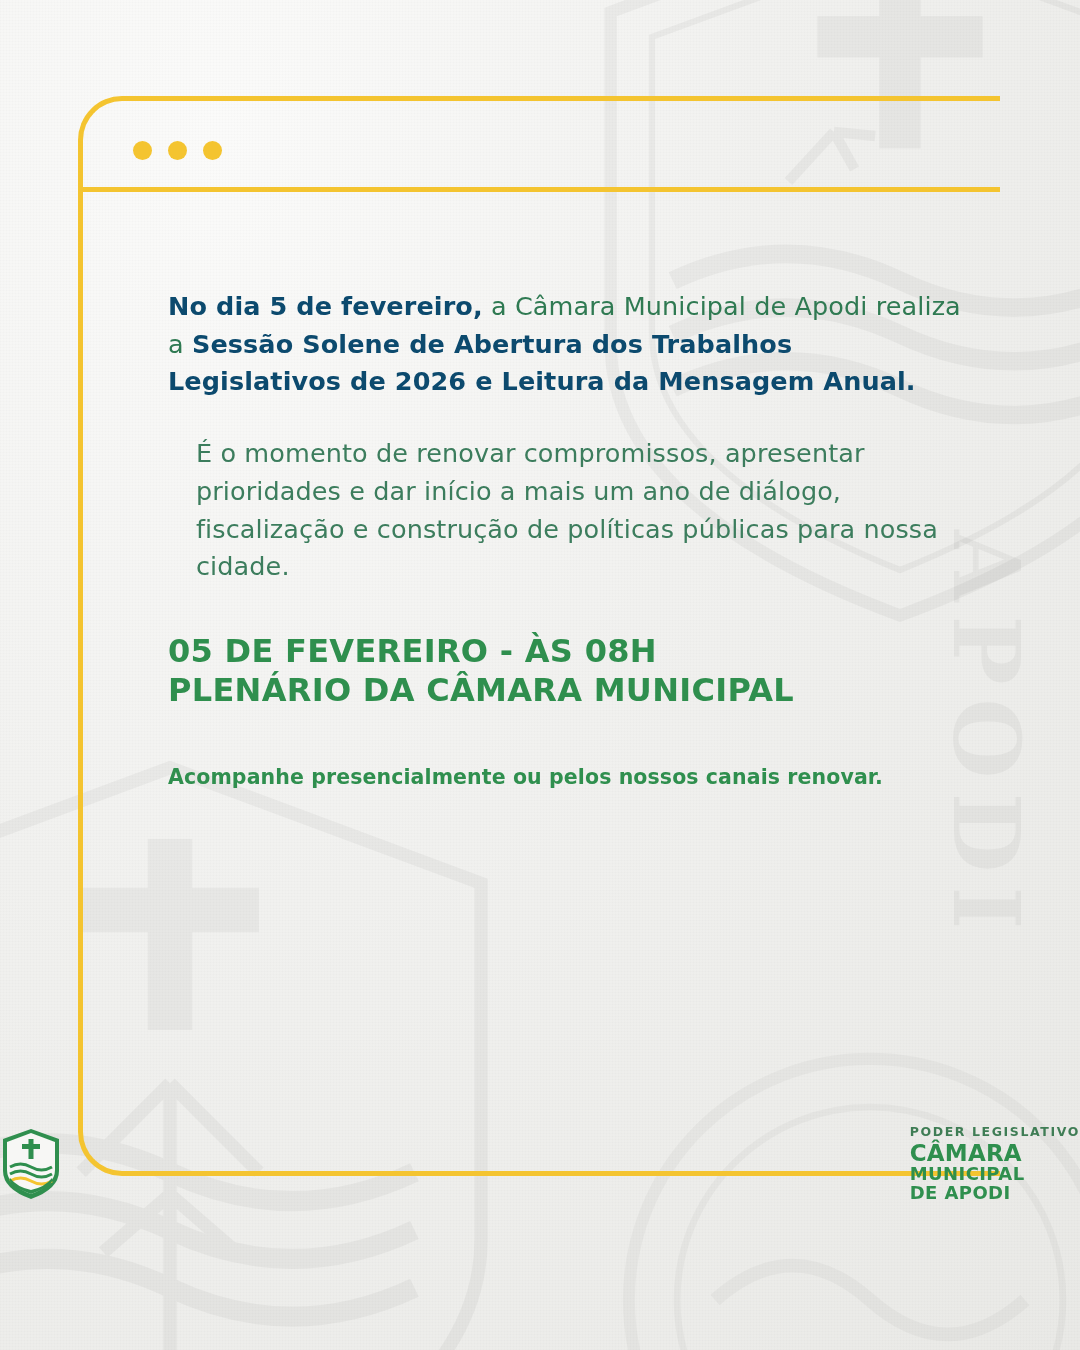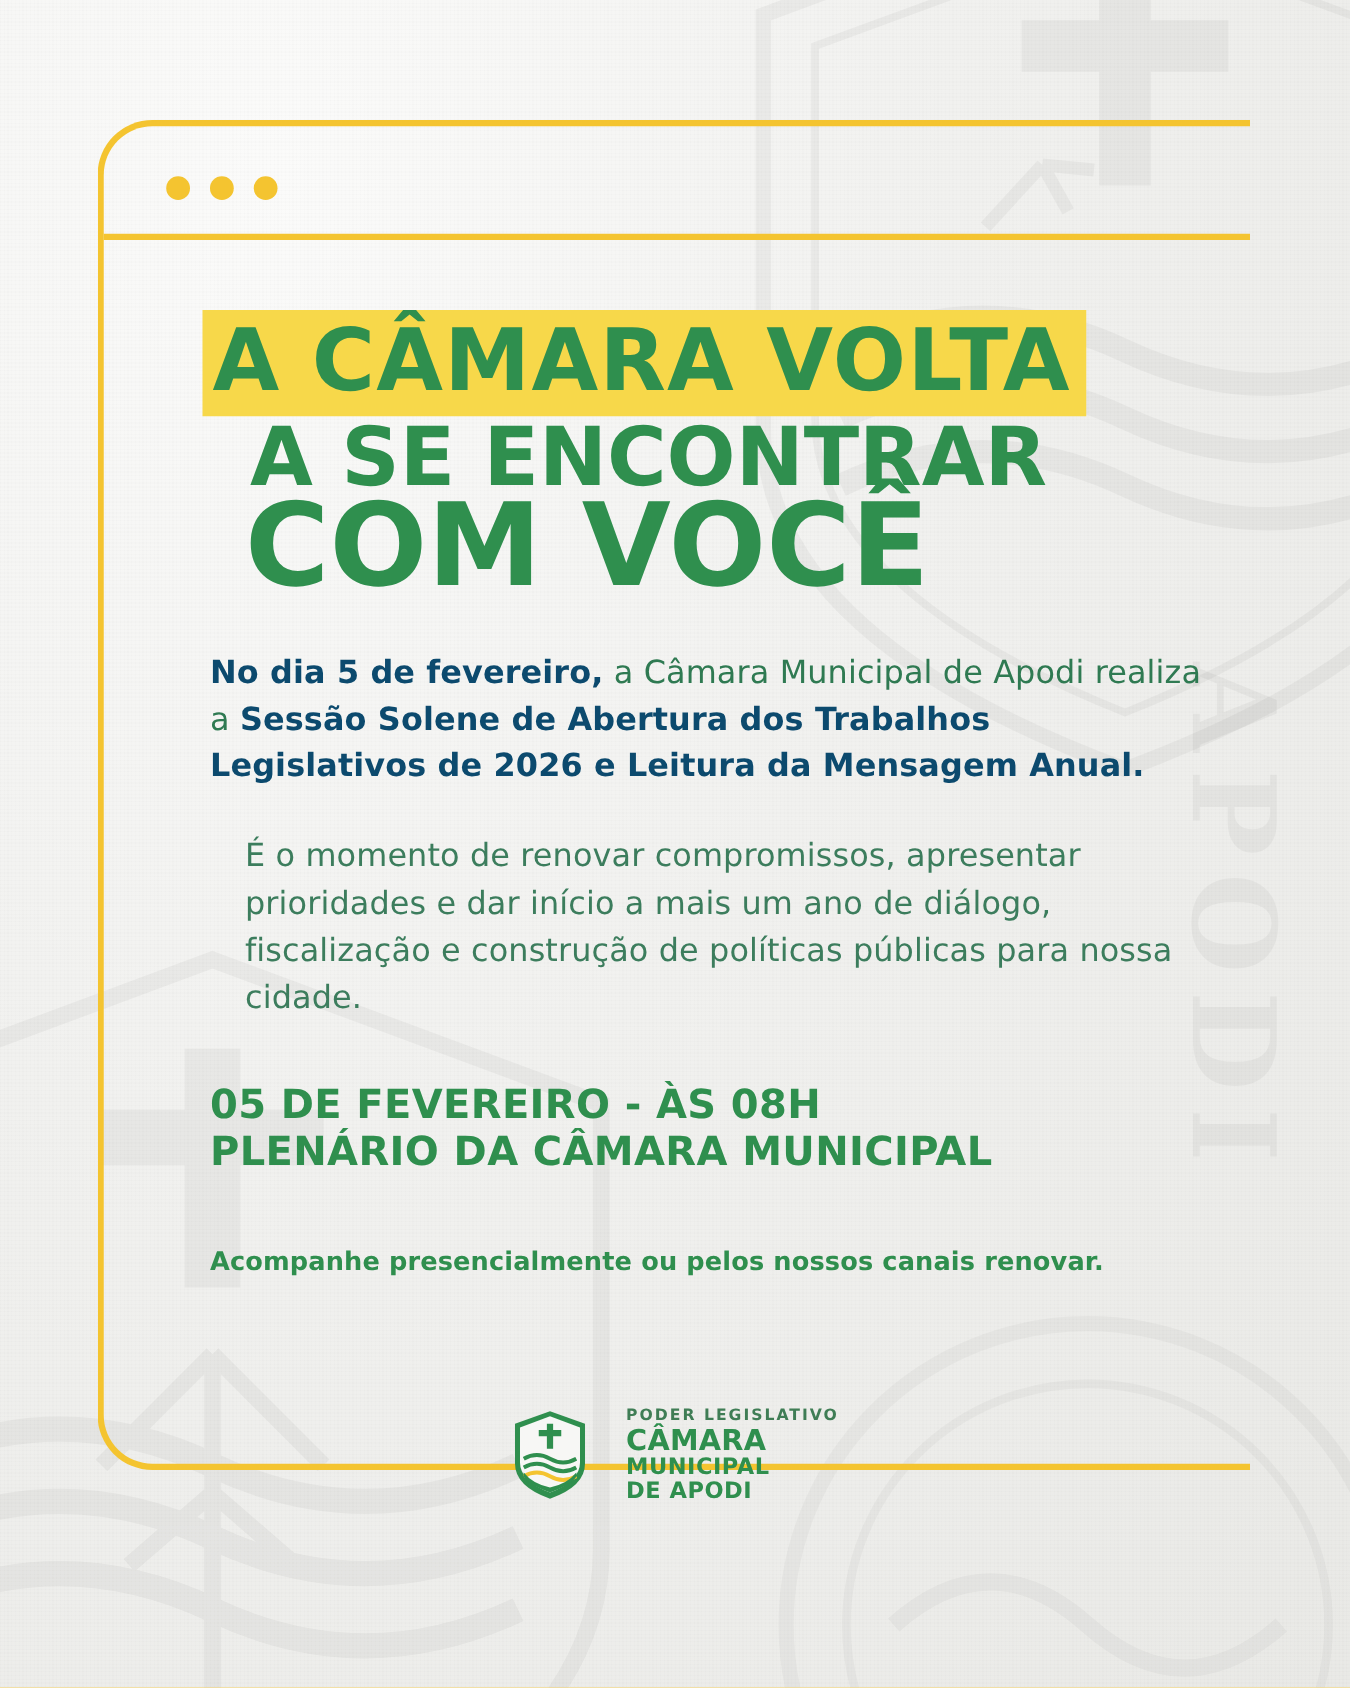--- a/index.html
+++ b/index.html
@@ -176,21 +176,21 @@
   }
   .footnote .line2 { padding-left: 8px; }
 
   
   .logo-lockup {
     position: absolute;
     left: 0;
     right: 0;
     bottom: 148px;
     display: flex;
-    justify-content: center;
+    justify-content: space-between;
     align-items: center;
     gap: 30px;
   }
   .crest {
     width: 62px;
     height: 74px;
   }
   .logo-text {
     line-height: 1.02;
   }
@@ -252,25 +252,20 @@
   <div class="frame-bar"></div>
   <div class="dots">
     <span class="dot"></span>
     <span class="dot"></span>
     <span class="dot"></span>
   </div>
 </div>
 
 <div class="content">
 
-  <div class="headline">
-    <div><span class="hl-1">A CÂMARA VOLTA</span></div>
-    <div class="hl-2">A SE ENCONTRAR</div>
-    <div class="hl-3">COM VOCÊ</div>
-  </div>
 
   <p class="para">
     <b>No dia 5 de fevereiro,</b><span> a Câmara Municipal de Apodi realiza a </span><b>Sessão Solene de Abertura dos Trabalhos Legislativos de 2026 e Leitura da Mensagem Anual.</b>
   </p>
 
   <p class="para second">É o momento de renovar compromissos, apresentar prioridades e dar início a mais um ano de diálogo, fiscalização e construção de políticas públicas para nossa cidade.</p>
 
   <div class="when">
     <div>05 DE FEVEREIRO - ÀS 08H</div>
     <div>PLENÁRIO DA CÂMARA MUNICIPAL</div>

